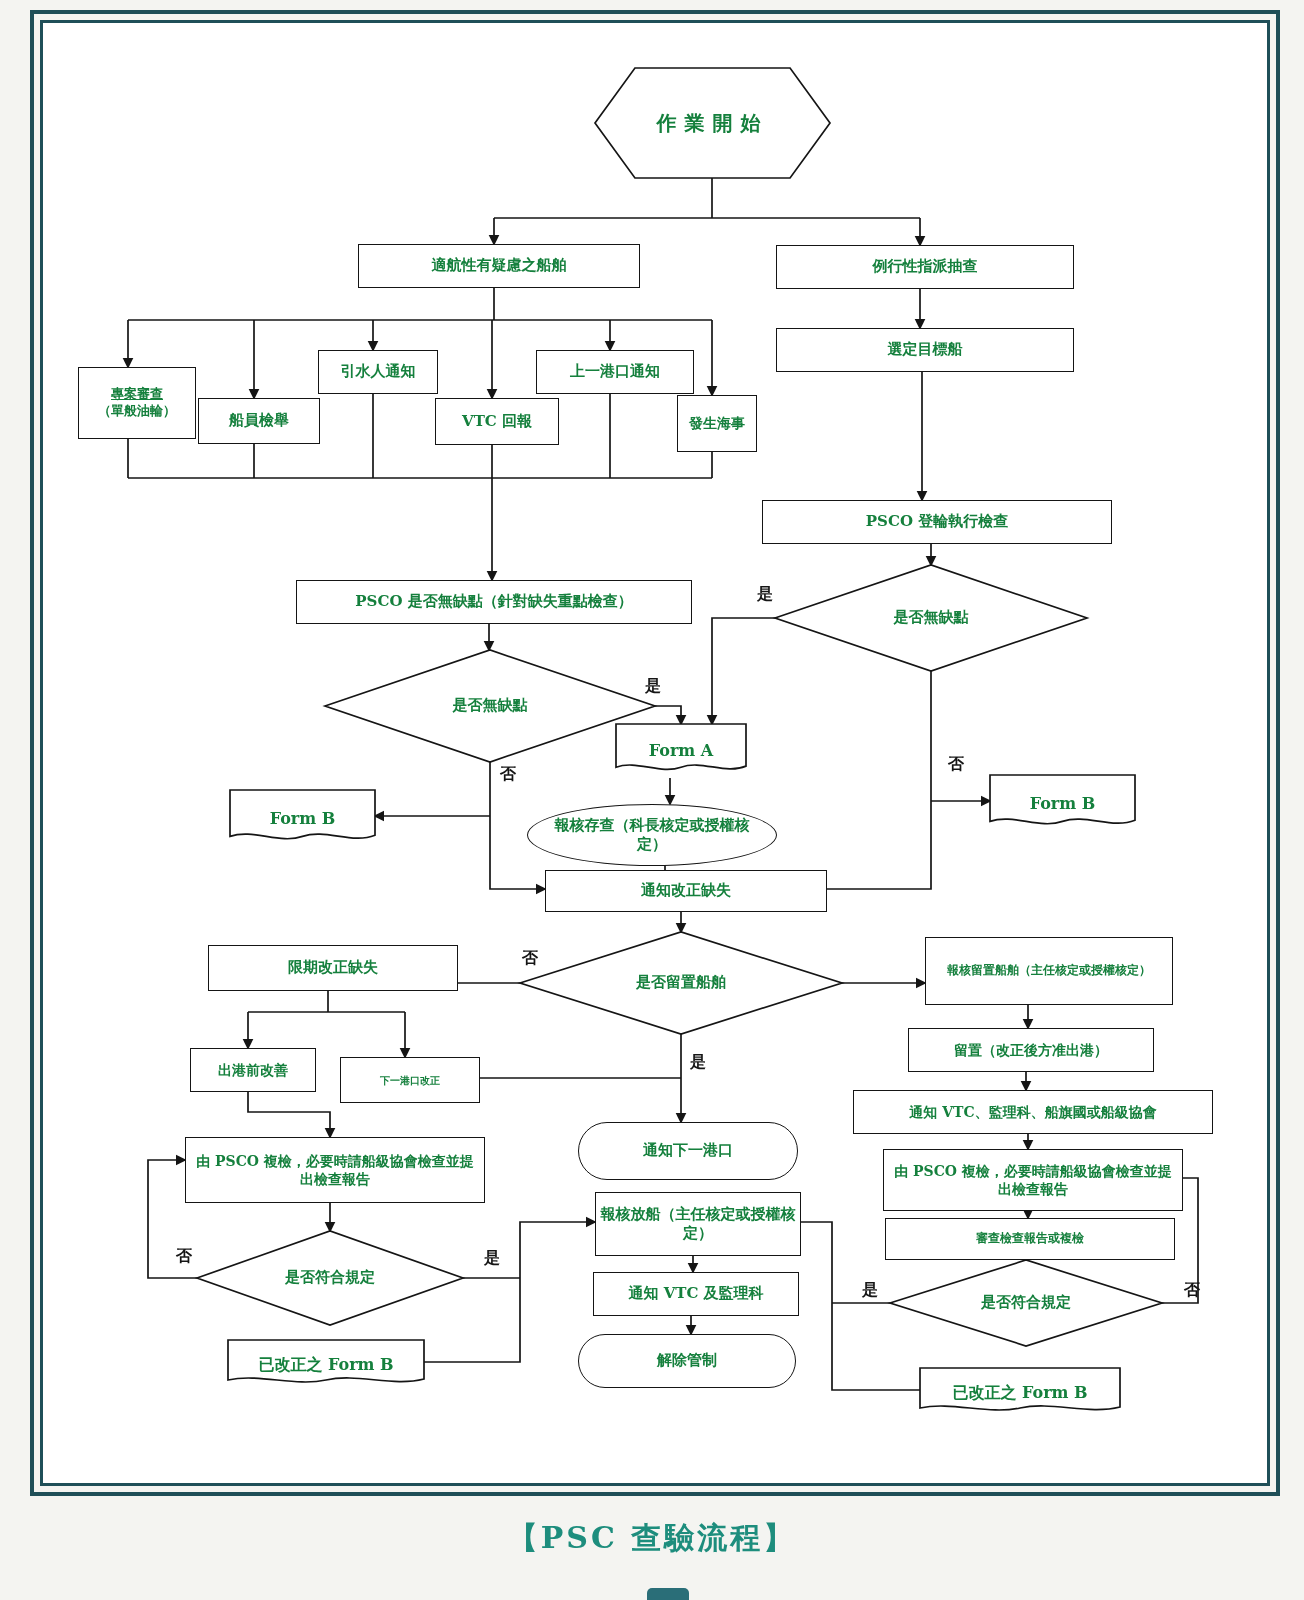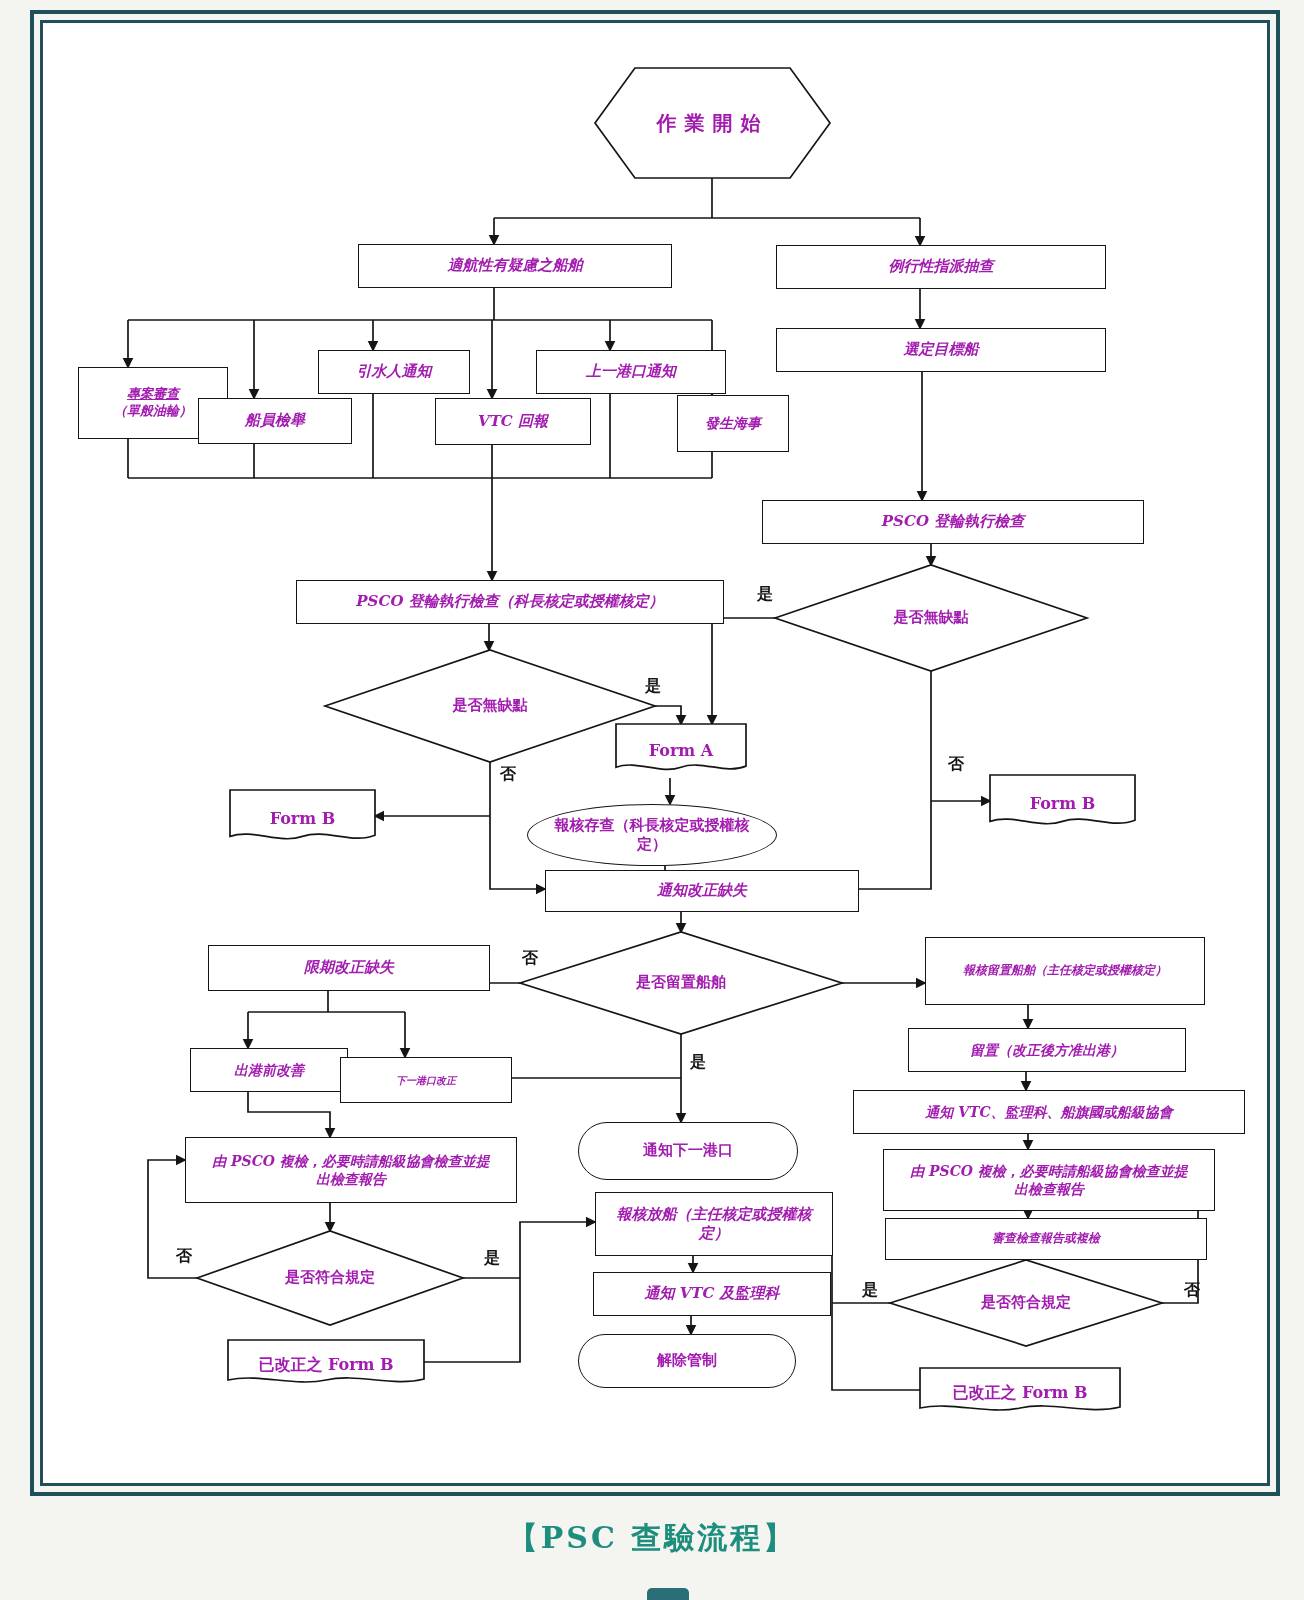--- a/index.html
+++ b/index.html
@@ -3,22 +3,22 @@
 <meta charset="utf-8">
 <style>
   html,body{margin:0;padding:0;}
   body{background:#e6e6e3;font-family:"DejaVu Serif","Liberation Serif",serif;}
   .stage{position:relative;width:1304px;height:1600px;margin:0 auto;background:#f4f4f1;overflow:hidden;}
   .frame{position:absolute;left:40px;top:20px;width:1224px;height:1460px;background:#ffffff;
          border:3px solid #1f4f58;outline:4px solid #1f4f58;outline-offset:6px;z-index:0;}
   svg.edges{position:absolute;left:0;top:0;width:1304px;height:1600px;z-index:1;}
   svg.edges polyline{fill:none;stroke:#151515;stroke-width:1.7;}
   .node{position:absolute;z-index:2;display:flex;flex-direction:column;align-items:center;justify-content:center;
-        text-align:center;font-size:15px;font-weight:700;color:#a21caf;line-height:1.3;}
-  .rect{background:#fff;border:1.7px solid #151515;padding:1px 20px;font-style:italic;}
+        text-align:center;font-size:15px;font-weight:700;color:#15803d;line-height:1.3;}
+  .rect{background:#fff;border:1.7px solid #151515;padding:1px 4px;}
   .oval{background:#fff;border:1.7px solid #151515;border-radius:50%;padding:0 16px;}
   .stadium{background:#fff;border:1.7px solid #151515;border-radius:999px;text-align:center;}
   .shape > svg{position:absolute;left:0;top:0;width:100%;height:100%;overflow:visible;}
   .shape polygon,.shape path{fill:#fff;stroke:#151515;stroke-width:1.7;vector-effect:non-scaling-stroke;}
   .shape span{position:relative;z-index:1;}
   .u{text-decoration:underline;}
   .elabel{position:absolute;z-index:3;font-size:16px;font-weight:700;color:#151515;}
   .caption{position:absolute;left:0;top:1518px;width:100%;text-align:center;font-size:30px;font-weight:700;
            color:#1d8d7d;letter-spacing:3px;z-index:2;}
   .tabdeco{position:absolute;left:647px;top:1588px;width:42px;height:12px;background:#2a6e78;
@@ -136,21 +136,21 @@
     <span>PSCO 登輪執行檢查</span>
   </div>
   <div class="node shape" style="left:775px;top:565px;width:312px;height:106px">
     <svg viewBox="0 0 100 100" preserveAspectRatio="none">
       <polygon points="0,50 50,0 100,50 50,100"></polygon>
       </svg>
     <span>是否無缺點</span>
   </div>
 
   <div class="node rect" style="left:296px;top:580px;width:386px;height:40px">
-    <span>PSCO 登輪執行檢查（科長核定或授權核定）</span>
+    <span>PSCO 是否無缺點（針對缺失重點檢查）</span>
   </div>
   <div class="node shape" style="left:325px;top:650px;width:330px;height:112px">
     <svg viewBox="0 0 100 100" preserveAspectRatio="none">
       <polygon points="0,50 50,0 100,50 50,100"></polygon>
       </svg>
     <span>是否無缺點</span>
   </div>
 
   <div class="node shape" style="left:616px;top:724px;width:130px;height:54px;font-size:16px">
     <svg viewBox="0 0 100 100" preserveAspectRatio="none">

